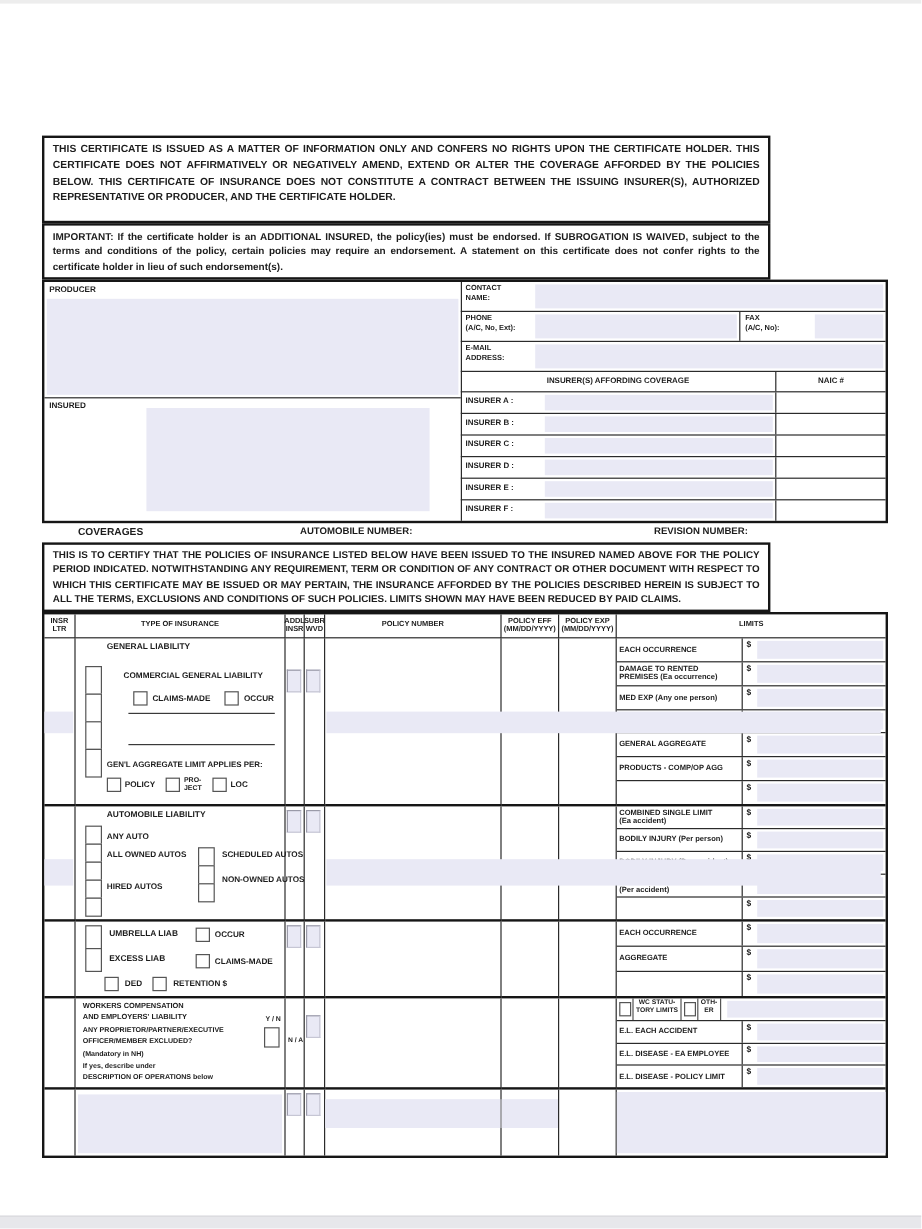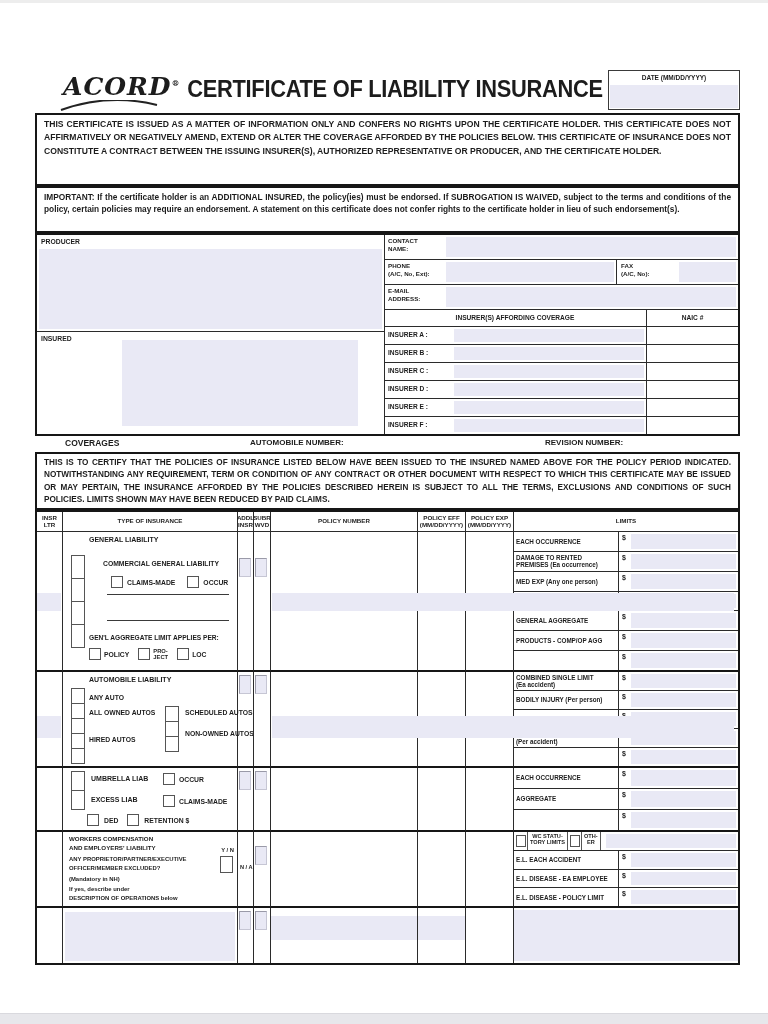--- a/index.html
+++ b/index.html
@@ -21,21 +21,21 @@
         font-size:25px;letter-spacing:1px;}
   .logo .reg{font-size:8px;vertical-align:super;font-style:normal;}
   .swoosh{position:absolute;left:24px;top:30px;}
   .title{position:absolute;left:140px;top:8px;width:440px;text-align:center;font-size:23px;
          letter-spacing:-0.3px;transform:scaleX(.95);}
   .datebox{position:absolute;right:0;top:2px;width:132px;height:40px;border:1px solid #3a3a3a;box-sizing:border-box;}
   .datebox .dl{font-size:6.5px;text-align:center;padding-top:3px;}
   .datebox .fill{position:absolute;left:1px;right:1px;top:14px;bottom:1px;background:var(--lav);}
 
   
-  .nbox{position:absolute;left:35px;width:705px;border:2px solid var(--heavy);box-sizing:border-box;
+  .nbox{position:absolute;left:35px;width:607px;border:2px solid var(--heavy);box-sizing:border-box;
         font-size:8.6px;line-height:1.55;padding:3px 7px;text-align:justify;}
   .disc{top:113px;height:73px;}
   .imp{top:186px;height:47px;font-size:8.3px;line-height:1.5;}
 
   
   .parties{position:absolute;left:35px;top:233px;width:705px;height:203px;border:2px solid var(--heavy);box-sizing:border-box;}
   .pleft{position:absolute;left:0;top:0;width:347px;height:199px;border-right:1px solid var(--bd);}
   .producer{position:relative;height:96px;border-bottom:1px solid var(--bd);}
   .insured{position:relative;height:102px;}
   .slab{position:absolute;left:4px;top:3px;font-size:6.8px;}
@@ -95,33 +95,20 @@
         line-height:1.1;text-align:center;white-space:pre-line;}
   .stripe{position:absolute;background:var(--lav);}
   .wc-na{position:absolute;font-size:5.6px;white-space:nowrap;}
 </style>
 </head>
 <body>
 
 <div class="page">
   <div class="topline"></div>
 
-  <div class="hdr">
-    <div class="logo"><span>ACORD</span><span class="reg">®</span></div>
-    <div class="swoosh">
-      <svg width="100" height="12" viewBox="0 0 100 12">
-          <path d="M2,10 Q50,-7 98,5" stroke="#222" fill="none" stroke-width="2"></path>
-        </svg>
-    </div>
-    <div class="title">CERTIFICATE OF LIABILITY INSURANCE</div>
-    <div class="datebox">
-      <div class="dl">DATE (MM/DD/YYYY)</div>
-      <div class="fill redact"></div>
-    </div>
-  </div>
 
   <div class="nbox disc">THIS CERTIFICATE IS ISSUED AS A MATTER OF INFORMATION ONLY AND CONFERS NO RIGHTS UPON THE CERTIFICATE HOLDER. THIS CERTIFICATE DOES NOT AFFIRMATIVELY OR NEGATIVELY AMEND, EXTEND OR ALTER THE COVERAGE AFFORDED BY THE POLICIES BELOW.  THIS CERTIFICATE OF INSURANCE DOES NOT CONSTITUTE A CONTRACT BETWEEN THE ISSUING INSURER(S), AUTHORIZED REPRESENTATIVE OR PRODUCER, AND THE CERTIFICATE HOLDER.</div>
 
   <div class="nbox imp">IMPORTANT:  If the certificate holder is an ADDITIONAL INSURED, the policy(ies) must be endorsed.  If SUBROGATION IS WAIVED, subject to the terms and conditions of the policy, certain policies may require an endorsement.  A statement on this certificate does not confer rights to the certificate holder in lieu of such endorsement(s).</div>
 
   <div class="parties">
     <div class="pleft">
       <div class="producer">
         <div class="slab">PRODUCER</div>
         <div class="prod-fill redact"></div>

